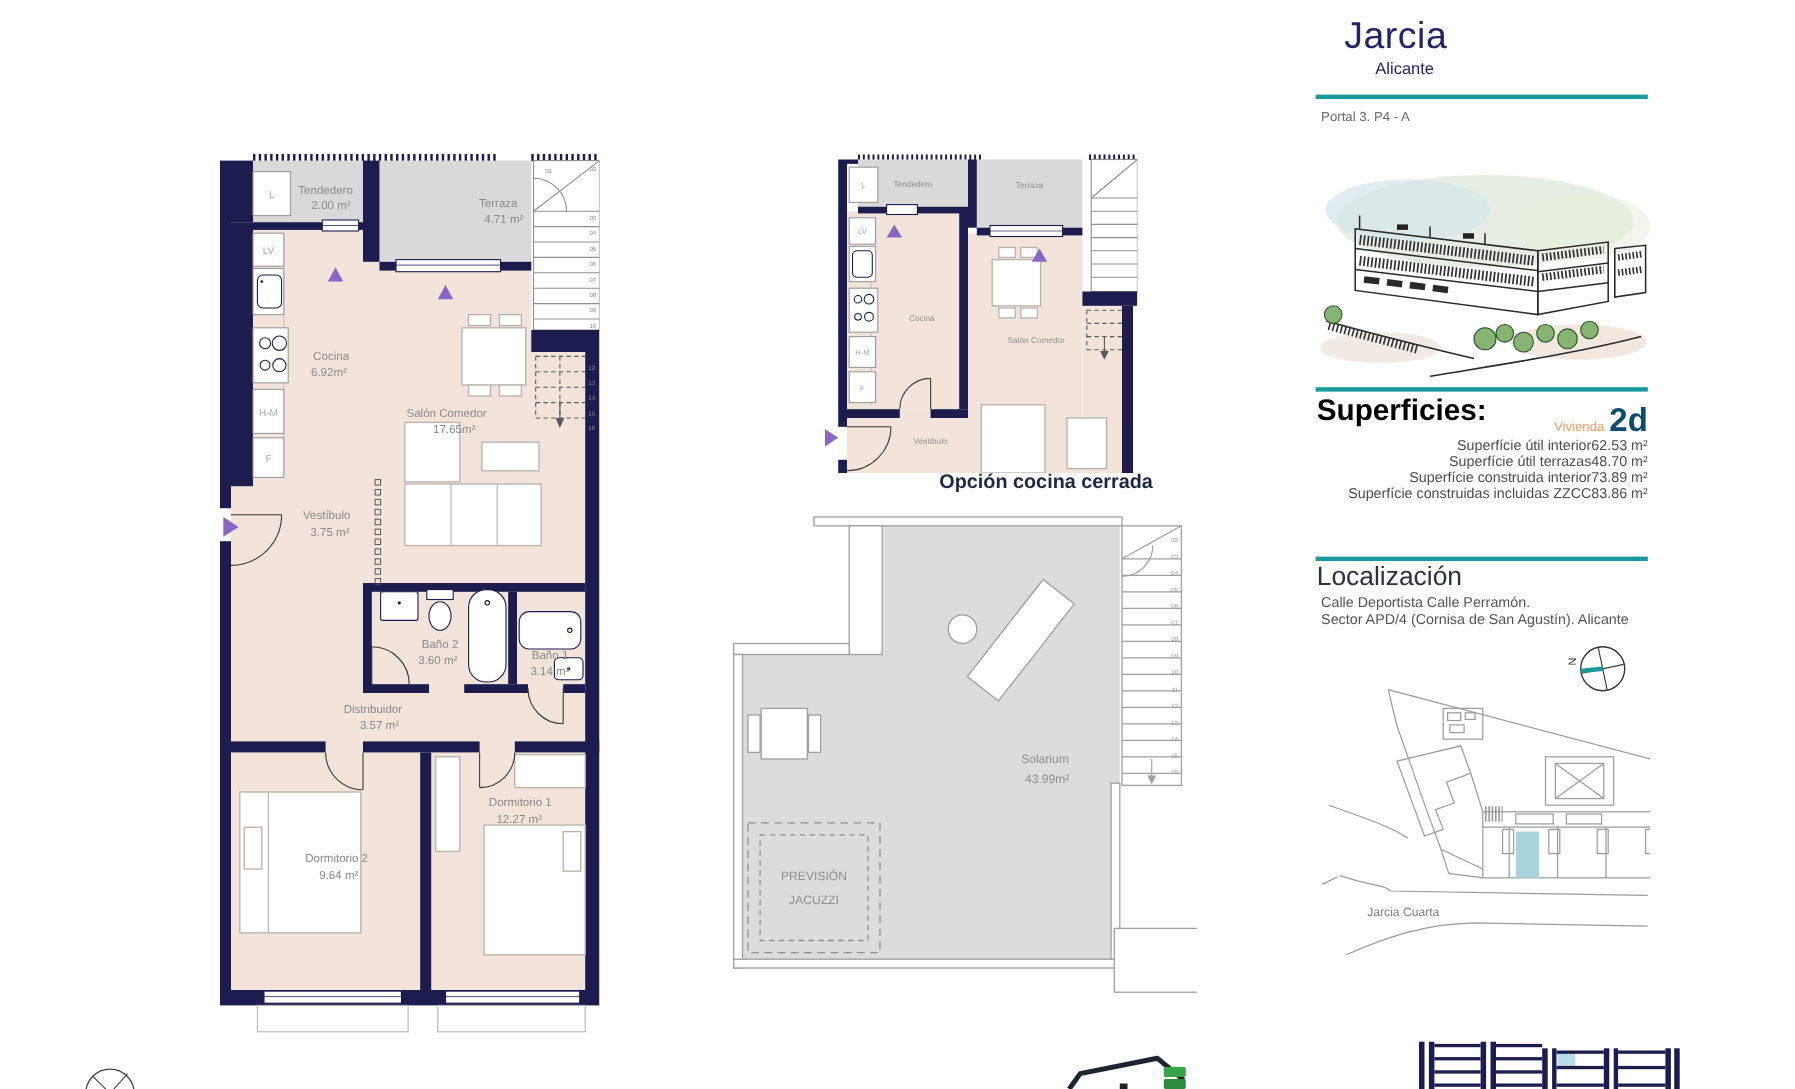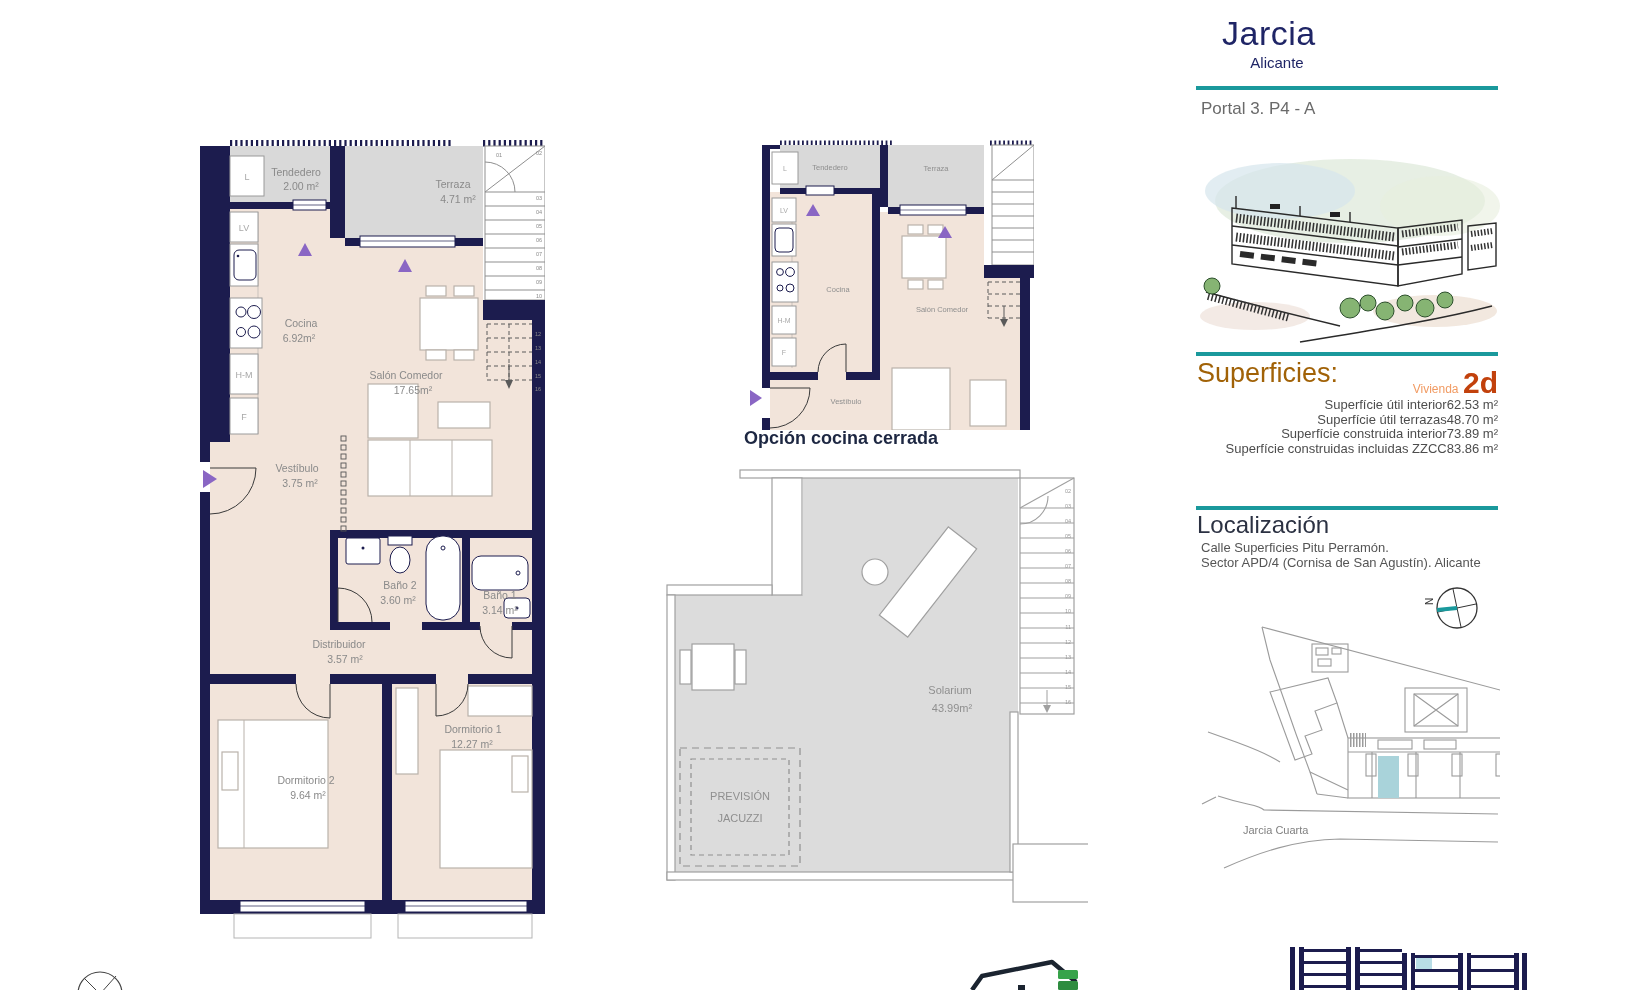--- a/index.html
+++ b/index.html
@@ -20,21 +20,21 @@
   .stl{stroke:#8f8f8f;stroke-width:1;fill:none;}
   .dash{stroke:#5a5a5a;stroke-width:1;fill:none;stroke-dasharray:4 3;}
   .gw{fill:#fff;stroke:#a0a0a0;stroke-width:1.2;}
   .gl{stroke:#a0a0a0;stroke-width:1.1;fill:none;}
   .tri{fill:#8a66c4;}
   .win{fill:#fff;stroke:#1c1c4e;stroke-width:1;}
   .site{stroke:#9b9b9b;stroke-width:1.1;fill:none;}
   .ink{stroke:#2a2a2a;stroke-width:1.4;fill:none;}
   .title{color:#1f2566;font-weight:normal;font-size:34px;letter-spacing:.5px;}
   .teal-rule{background:#1a999c;height:3.5px;}
-  .sec-head{color:#a16207;font-weight:normal;}
+  .sec-head{color:#000000;font-weight:bold;}
   .row{display:flex;justify-content:flex-end;font-size:13px;color:#4d4d4d;line-height:14.5px;}
 </style>
 </head>
 <body>
 
 <svg id="main-plan" class="abs" style="left:200px;top:140px" width="345" height="810" viewBox="0 0 345 810">
 
   <g>
     <line class="tick" x1="30" y1="3" x2="252" y2="3"></line>
     <line class="tick" x1="283" y1="3" x2="345" y2="3"></line>
@@ -301,21 +301,21 @@
   <polygon class="tri" points="8,250 8,266 20,258"></polygon>
   <g>
     <text class="rls" text-anchor="middle" x="88" y="30">Tendedero</text>
     <text class="rls" text-anchor="middle" x="194" y="31">Terraza</text>
     <text class="rls" text-anchor="middle" x="96" y="152">Cocina</text>
     <text class="rls" text-anchor="middle" x="200" y="172">Salón Comedor</text>
     <text class="rls" text-anchor="middle" x="104" y="264">Vestíbulo</text>
   </g>
 </svg>
 
-<div class="abs" style="left:744px;top:428px;width:272px;text-align:left;font-size:18px;font-weight:bold;color:#1d2742">Opción cocina cerrada</div>
+<div class="abs" style="left:776px;top:428px;width:272px;text-align:right;font-size:18px;font-weight:bold;color:#1d2742">Opción cocina cerrada</div>
 
 <svg id="solarium-plan" class="abs" style="left:628px;top:462px" width="460" height="448" viewBox="0 0 460 448">
   <path d="M175,16 H390 V410 H47 V133 H175 Z" fill="#dcdcdc"></path>
   <g>
     <rect class="gw" x="112" y="8" width="280" height="8"></rect>
     <rect class="gw" x="144" y="16" width="30" height="117"></rect>
     <rect class="gw" x="39" y="123" width="105" height="10"></rect>
     <rect class="gw" x="39" y="133" width="8" height="285"></rect>
     <rect class="gw" x="39" y="410" width="351" height="8"></rect>
     <rect class="gw" x="382" y="250" width="8" height="160"></rect>
@@ -359,21 +359,21 @@
     <text x="443" y="182" font-size="5.5" fill="#9a9a9a" text-anchor="end">12</text>
     <text x="443" y="197" font-size="5.5" fill="#9a9a9a" text-anchor="end">13</text>
     <text x="443" y="212" font-size="5.5" fill="#9a9a9a" text-anchor="end">14</text>
     <text x="443" y="227" font-size="5.5" fill="#9a9a9a" text-anchor="end">15</text>
     <text x="443" y="242" font-size="5.5" fill="#9a9a9a" text-anchor="end">16</text>
   </svg>
 
 <div class="abs title" style="left:1222px;top:14px">Jarcia</div>
 <div class="abs" style="left:1222px;top:54px;width:110px;text-align:center;font-size:15px;color:#1f2566">Alicante</div>
 <div class="abs teal-rule" style="left:1196px;top:86px;width:302px"></div>
-<div class="abs" style="left:1201px;top:99px;font-size:17px;color:#6a6a6a">Portal 3. P4 - A</div>
+<div class="abs" style="left:1201px;top:99px;font-size:12px;color:#6a6a6a">Portal 3. P4 - A</div>
 
 <svg class="abs" style="left:1200px;top:146px" width="300" height="200" viewBox="0 0 300 200">
   <ellipse cx="150" cy="55" rx="135" ry="42" fill="#dfeadb" opacity="0.75"></ellipse>
   <ellipse cx="80" cy="45" rx="75" ry="28" fill="#d6e5ec" opacity="0.7"></ellipse>
   <ellipse cx="240" cy="60" rx="60" ry="30" fill="#e7eedd" opacity="0.6"></ellipse>
   <ellipse cx="235" cy="165" rx="62" ry="16" fill="#ead8c9" opacity="0.6"></ellipse>
   <ellipse cx="55" cy="170" rx="55" ry="14" fill="#e7d5cb" opacity="0.5"></ellipse>
   <path class="ink" d="M32,62 L198,82 L198,140 L32,118 Z" fill="#fff"></path>
   <path class="ink" d="M198,82 L262,74 L262,128 L198,140 Z" fill="#fff"></path>
   <path class="ink" d="M32,80 L198,100 M32,99 L198,119 M198,101 L262,93 M198,119 L262,111"></path>
@@ -397,21 +397,21 @@
       <circle cx="225" cy="162" r="9"></circle>
       <circle cx="245" cy="154" r="8"></circle>
     <circle cx="12" cy="140" r="8"></circle>
   </g>
 </svg>
 
 <div class="abs teal-rule" style="left:1196px;top:352px;width:302px"></div>
 <div class="abs sec-head" style="left:1197px;top:358px;font-size:27px">Superficies:</div>
 <div class="abs" style="left:1350px;top:366px;width:148px;text-align:right">
   <span style="font-size:12px;color:#f19b63">Vivienda</span>
-  <span style="font-size:30px;font-weight:bold;color:#c2410c">2d</span>
+  <span style="font-size:30px;font-weight:bold;color:#0c4a6e">2d</span>
 </div>
 <div class="abs" style="left:1200px;top:398px;width:298px">
   <div class="row">
     <span>Superfície útil interior</span>
     <span>62.53 m²</span>
   </div>
   <div class="row">
     <span>Superfície útil terrazas</span>
     <span>48.70 m²</span>
   </div>
@@ -421,21 +421,21 @@
   </div>
   <div class="row">
     <span>Superfície construidas incluidas ZZCC</span>
     <span>83.86 m²</span>
   </div>
 </div>
 
 <div class="abs teal-rule" style="left:1196px;top:506px;width:302px"></div>
 <div class="abs" style="left:1197px;top:511px;font-size:24px;font-weight:normal;color:#2b3142">Localización</div>
 <div class="abs" style="left:1201px;top:540px;font-size:13px;color:#555;line-height:15px">
-  <div>Calle Superficies Pitu Perramón.</div>
+  <div>Calle Deportista Calle Perramón.</div>
   <div>Sector APD/4 (Cornisa de San Agustín). Alicante</div>
 </div>
 
 <svg id="site-plan" class="abs" style="left:1200px;top:582px" width="300" height="290" viewBox="0 0 300 290">
   <g transform="translate(257,26)">
     <circle r="20" fill="#fff" stroke="#333" stroke-width="1.3"></circle>
     <line x1="-19" y1="4" x2="19" y2="-4" stroke="#333" stroke-width="1"></line>
     <line x1="-4" y1="-19" x2="4" y2="19" stroke="#333" stroke-width="1"></line>
     <line x1="-20" y1="2" x2="0" y2="0" stroke="#1a999c" stroke-width="4"></line>
     <text x="-24" y="3" transform="rotate(-90 -27 0)" font-size="10" fill="#333">N</text>

